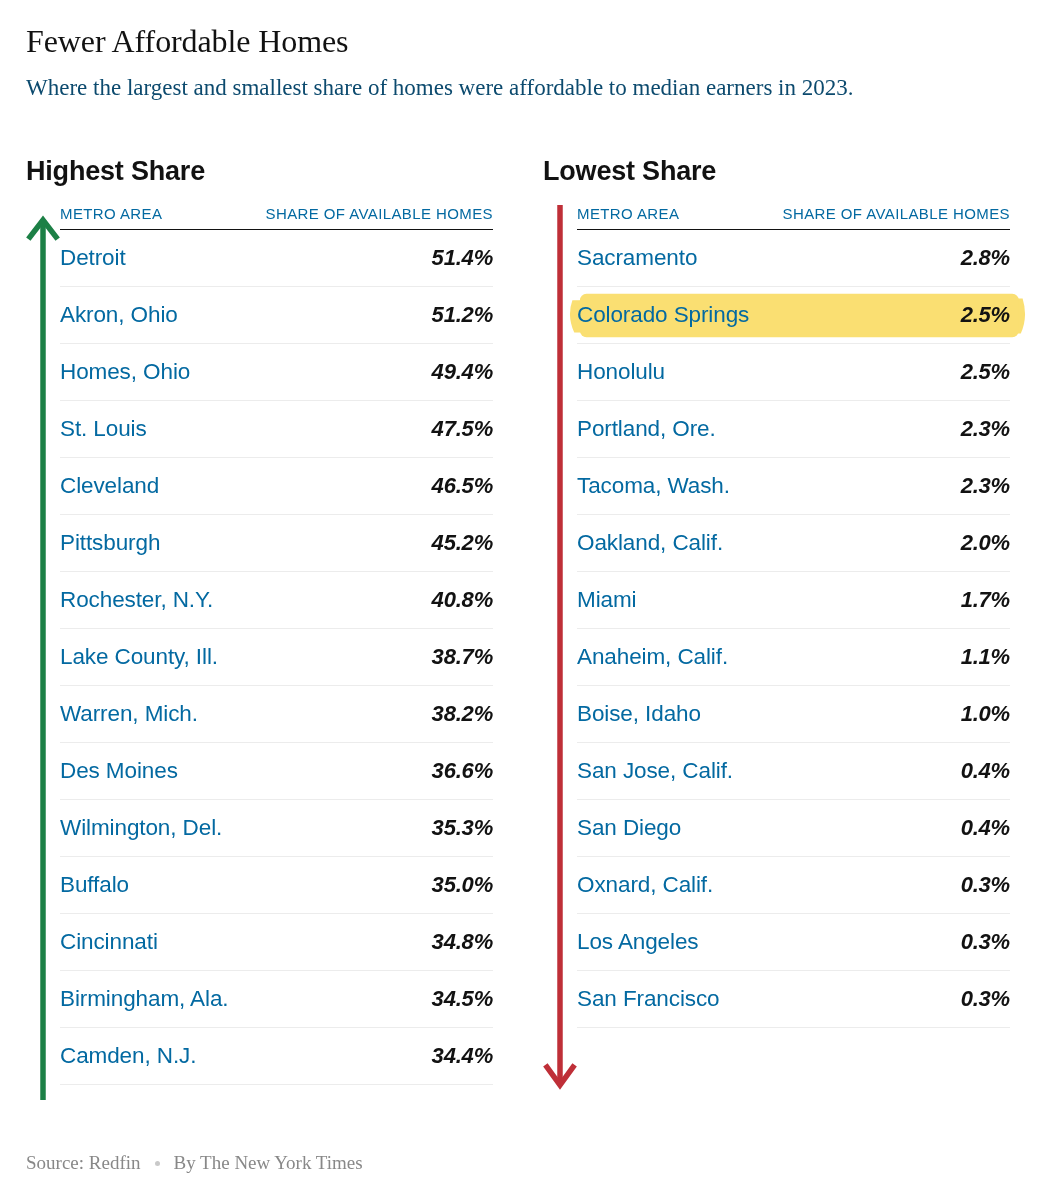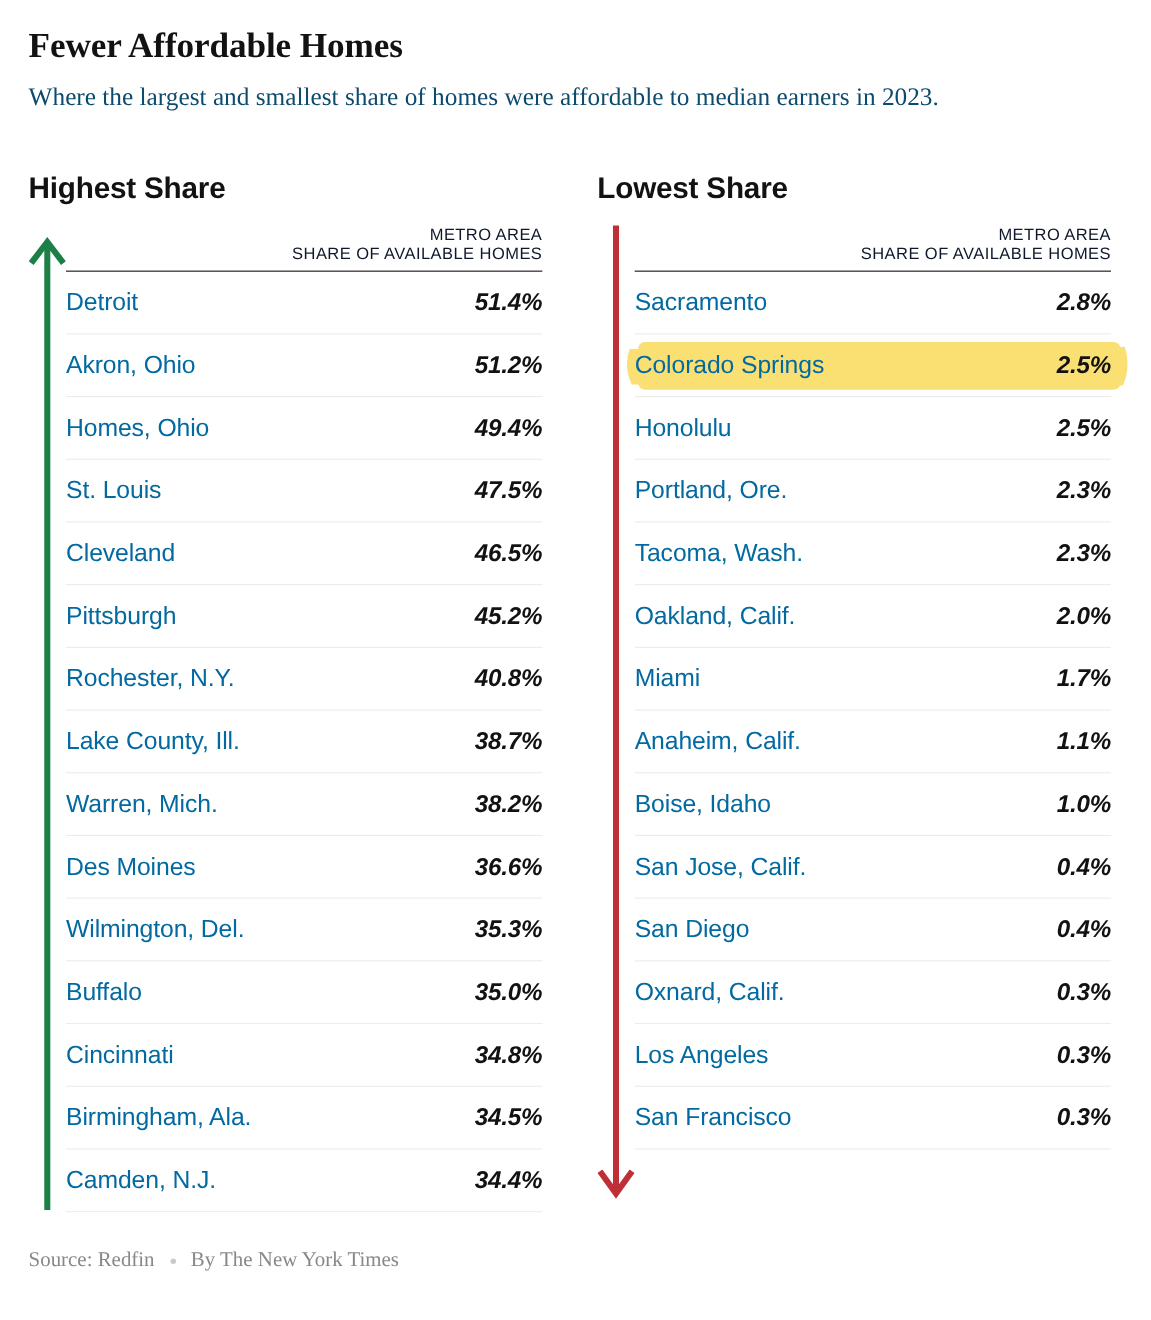--- a/index.html
+++ b/index.html
@@ -11,21 +11,21 @@
     font-family: "Liberation Sans", sans-serif;
     -webkit-font-smoothing: antialiased;
     overflow: hidden;
   }
 
   .page { position: relative; width: 1046px; height: 1200px; padding: 0 26px; }
 
   
   .headline {
     font-family: "Liberation Serif", serif;
-    font-weight: 700;
+    font-weight: 400;
     font-size: 32px;
     line-height: 1.12;
     color: #121212;
     letter-spacing: -0.1px;
     margin: 0;
     padding-top: 24px;
   }
   .subhead {
     font-family: "Liberation Serif", serif;
     font-size: 23px;
@@ -59,25 +59,24 @@
   .rail svg { position: absolute; left: 0; top: 0; overflow: visible; }
 
   .table { flex: 1; position: relative; }
 
   .thead {
     display: flex;
     justify-content: space-between;
     align-items: flex-end;
     font-size: 15px;
     letter-spacing: 0.4px;
-    color: #0f172a;
+    color: #0369a1;
     padding: 0 0 7px 0;
     border-bottom: 1.6px solid #121212;
     text-transform: uppercase;
-    flex-direction: column;
   }
   .th-right { text-align: right; }
 
   .row {
     display: flex;
     justify-content: space-between;
     align-items: center;
     height: 57px;
     border-bottom: 1px solid #ececec;
     position: relative;
@@ -110,21 +109,21 @@
     top: 5px;
     bottom: 3px;
     z-index: 1;
     pointer-events: none;
   }
 
   
   .footer {
     position: absolute;
     left: 26px;
-    bottom: 43px;
+    bottom: 26px;
     font-family: "Liberation Serif", serif;
     font-size: 19px;
     color: #888888;
     display: flex;
     align-items: center;
     gap: 14px;
   }
   .footer .dot {
     width: 5px; height: 5px; border-radius: 50%;
     background: #c9c9c9; display: inline-block;

